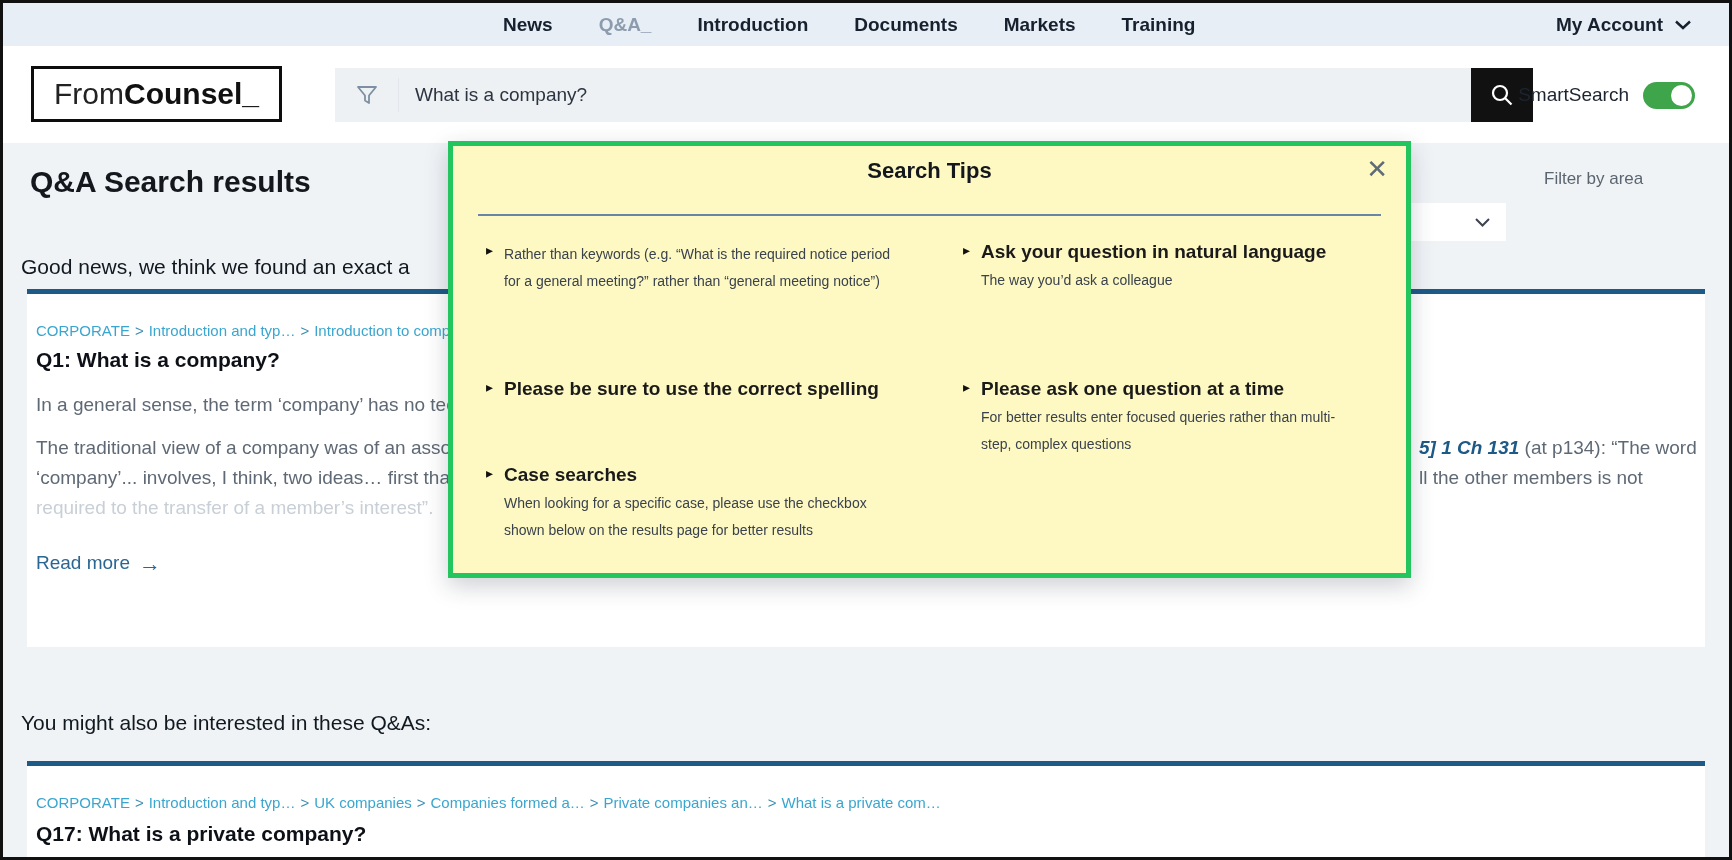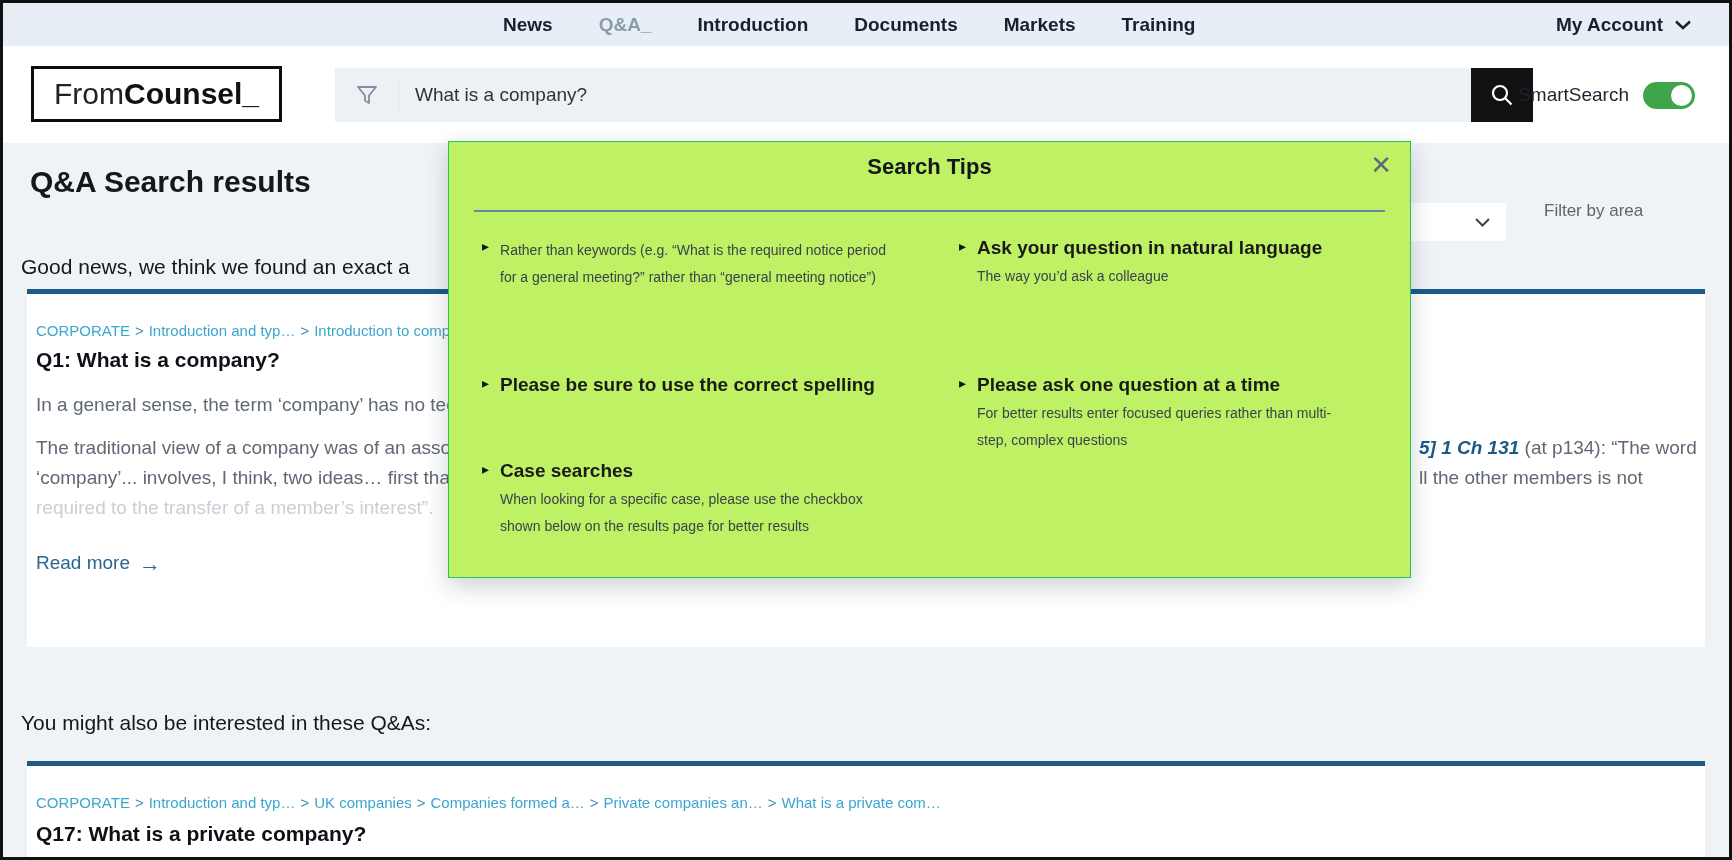--- a/index.html
+++ b/index.html
@@ -23,21 +23,21 @@
   .search-input { flex:1; border:none; background:transparent; outline:none; font-family:"Liberation Sans", sans-serif; font-size:19px; color:#2b3440; padding:0 0 0 16px; height:100%; }
   .search-btn { width:62px; height:54px; background:#111; border:none; display:flex; align-items:center; justify-content:center; cursor:pointer; }
   .smart { position:absolute; right:34px; top:22px; height:54px; display:flex; align-items:center; gap:14px;justify-content:flex-end; }
   .smart-label { font-size:19px; color:#1c2430; }
   .toggle { width:52px; height:27px; border-radius:14px; background:#3fa54a; position:relative; cursor:pointer; }
   .toggle .knob { position:absolute; right:3px; top:3px; width:21px; height:21px; border-radius:50%; background:#ffffff; }
 
   
   .main { position:absolute; left:0; top:140px; width:100%; height:720px; background:#f0f3f6; }
   .page-title { position:absolute; left:27px; top:22px; font-size:30px; font-weight:bold; color:#14181d; }
-  .filter-label { position:absolute; left:1541px; top:26px; font-size:17px; color:#5b6570;margin-top:32px; }
+  .filter-label { position:absolute; left:1541px; top:26px; font-size:17px; color:#5b6570; }
   .dd { position:absolute; top:60px; height:38px; background:#ffffff; display:flex; align-items:center; justify-content:space-between; padding:0 16px; font-size:19px; color:#5b6570; cursor:pointer; }
   .dd-partial { left:1300px; width:203px; padding-left:100px; }
   .dd-area { left:1537px; width:171px; }
   .good-news { position:absolute; left:18px; top:112px; font-size:21px; color:#101820; white-space:nowrap; }
   .also-heading { position:absolute; left:18px; top:568px; font-size:21px; color:#101820; }
 
   
   .card { position:absolute; left:24px; right:24px; background:#ffffff; border-top:5px solid #1d5a87; }
   .card-1 { top:146px; height:358px; }
   .card-2 { top:618px; height:300px; }
@@ -46,21 +46,21 @@
   .crumb { cursor:pointer; }
   .card-title { position:absolute; left:9px; font-size:21px; font-weight:bold; color:#0d1117; cursor:pointer; white-space:nowrap; }
   .snip { position:absolute; left:9px; font-size:19px; color:#5f6975; white-space:nowrap; }
   .snip.faded { color:#c8cfd6; }
   .rightfrag { position:absolute; left:1392px; font-size:19px; color:#5f6975; white-space:nowrap; }
   .cite { font-weight:bold; font-style:italic; color:#1d5a87; }
   .read-more { position:absolute; left:9px; top:258px; font-size:19px; color:#2a6691; cursor:pointer; display:flex; align-items:center; gap:9px; }
   .read-more .arr { font-size:22px; line-height:19px; }
 
   
-  .modal { position:absolute; left:445px; top:138px; width:963px; height:437px; background:#bef264; border:1px solid #22c55e; box-shadow:0 8px 22px rgba(30,40,60,0.22); z-index:10; }
+  .modal { position:absolute; left:445px; top:138px; width:963px; height:437px; background:#fef9c3; border:5px solid #22c55e; box-shadow:0 8px 22px rgba(30,40,60,0.22); z-index:10; }
   .modal-title { position:absolute; left:0; top:12px; width:100%; text-align:center; font-size:22px; font-weight:bold; color:#14181d; }
   .modal-close { position:absolute; right:18px; top:8px; font-size:26px; color:#5f6b76; cursor:pointer; line-height:30px; }
   .modal-divider { position:absolute; left:25px; right:25px; top:68px; height:2px; background:#6688a6; }
   .tip { position:absolute; display:flex; gap:11px; }
   .tip .bullet { font-size:14px; color:#111; padding-top:3px; }
   .tip-l { left:33px; width:405px; }
   .tip-r { left:510px; width:390px; }
   .tip-1 { top:93px; }
   .tip-2 { top:230px; }
   .tip-3 { top:316px; }

